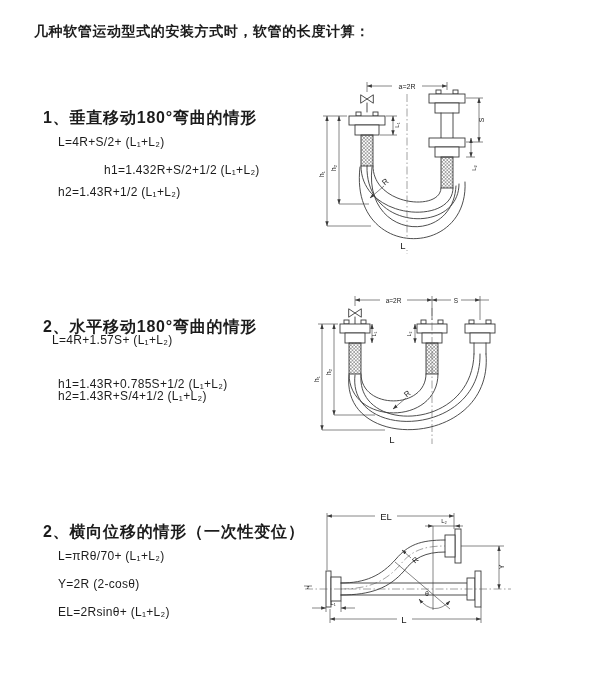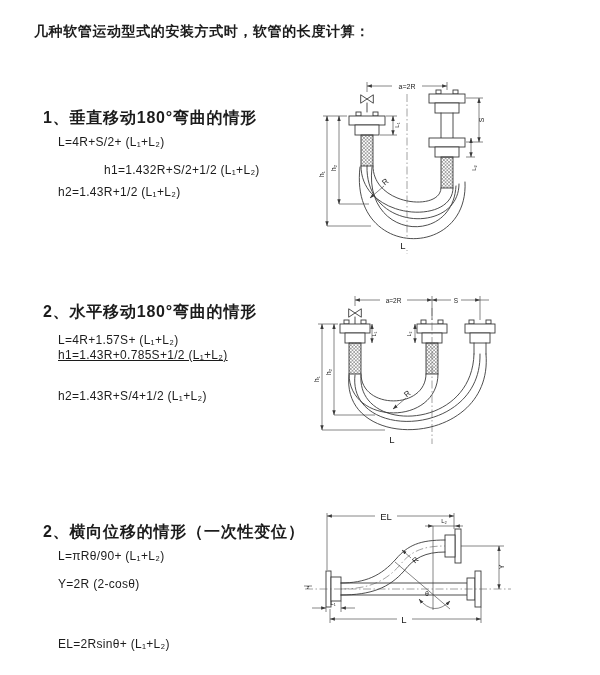--- a/index.html
+++ b/index.html
@@ -121,23 +121,23 @@
         <path class="dim" d="M71,116 L57,128" marker-end="url(#ar1)"></path>
         <text class="dl" x="74" y="114" text-anchor="middle" transform="rotate(-40 74 114)" style="font-size:8px">R</text>
       </g>
 
       <rect class="mask" x="84" y="169" width="12" height="11"></rect>
       <text class="big" x="90" y="179" text-anchor="middle">L</text>
     </svg>
   </section>
 
   <section>
-    <div class="abs heading" style="left:43px;top:302px;">2、水平移动180°弯曲的情形</div>
-    <div class="abs formula" style="left:58px;top:333px;">L=4R+1.57S+ (L₁+L₂)</div>
-    <div class="abs formula" style="left:58px;top:348px;text-decoration:underline;">h1=1.43R+0.785S+1/2 (L₁+L₂)</div>
+    <div class="abs heading" style="left:43px;top:317px;">2、水平移动180°弯曲的情形</div>
+    <div class="abs formula" style="left:52px;top:333px;">L=4R+1.57S+ (L₁+L₂)</div>
+    <div class="abs formula" style="left:58px;top:377px;">h1=1.43R+0.785S+1/2 (L₁+L₂)</div>
     <div class="abs formula" style="left:58px;top:389px;">h2=1.43R+S/4+1/2 (L₁+L₂)</div>
 
     <svg style="left:310px;top:284px;" width="250" height="172" viewBox="0 0 250 172">
       <defs>
         <marker id="ar2" viewBox="0 0 8 8" refX="7.5" refY="4" markerWidth="8" markerHeight="8" orient="auto-start-reverse">
           <path d="M0,1.4 L8,4 L0,6.6 z" fill="#3a3a3a"></path>
         </marker>
         <pattern id="br2" width="3.4" height="3.4" patternUnits="userSpaceOnUse">
           <path d="M0,3.4 L3.4,0 M0,0 L3.4,3.4" stroke="#555" stroke-width="0.5"></path>
         </pattern>
@@ -220,23 +220,23 @@
         <text class="dl" x="99" y="112" text-anchor="middle" transform="rotate(-40 99 112)" style="font-size:8px">R</text>
       </g>
 
       <rect class="mask" x="76" y="149" width="12" height="11"></rect>
       <text class="big" x="82" y="159" text-anchor="middle">L</text>
     </svg>
   </section>
 
   <section>
     <div class="abs heading" style="left:43px;top:522px;">2、横向位移的情形（一次性变位）</div>
-    <div class="abs formula" style="left:58px;top:549px;">L=πRθ/90+ (L₁+L₂)</div>
+    <div class="abs formula" style="left:58px;top:549px;">L=πRθ/70+ (L₁+L₂)</div>
     <div class="abs formula" style="left:58px;top:577px;">Y=2R (2-cosθ)</div>
-    <div class="abs formula" style="left:58px;top:605px;margin-top:32px;">EL=2Rsinθ+ (L₁+L₂)</div>
+    <div class="abs formula" style="left:58px;top:605px;">EL=2Rsinθ+ (L₁+L₂)</div>
 
     <svg style="left:297px;top:504px;" width="265" height="148" viewBox="0 0 265 148">
       <defs>
         <marker id="ar3" viewBox="0 0 8 8" refX="7.5" refY="4" markerWidth="8" markerHeight="8" orient="auto-start-reverse">
           <path d="M0,1.4 L8,4 L0,6.6 z" fill="#3a3a3a"></path>
         </marker>
       </defs>
 
       <g>
         <path class="dim" d="M30,9 V66 M157,9 V25"></path>

